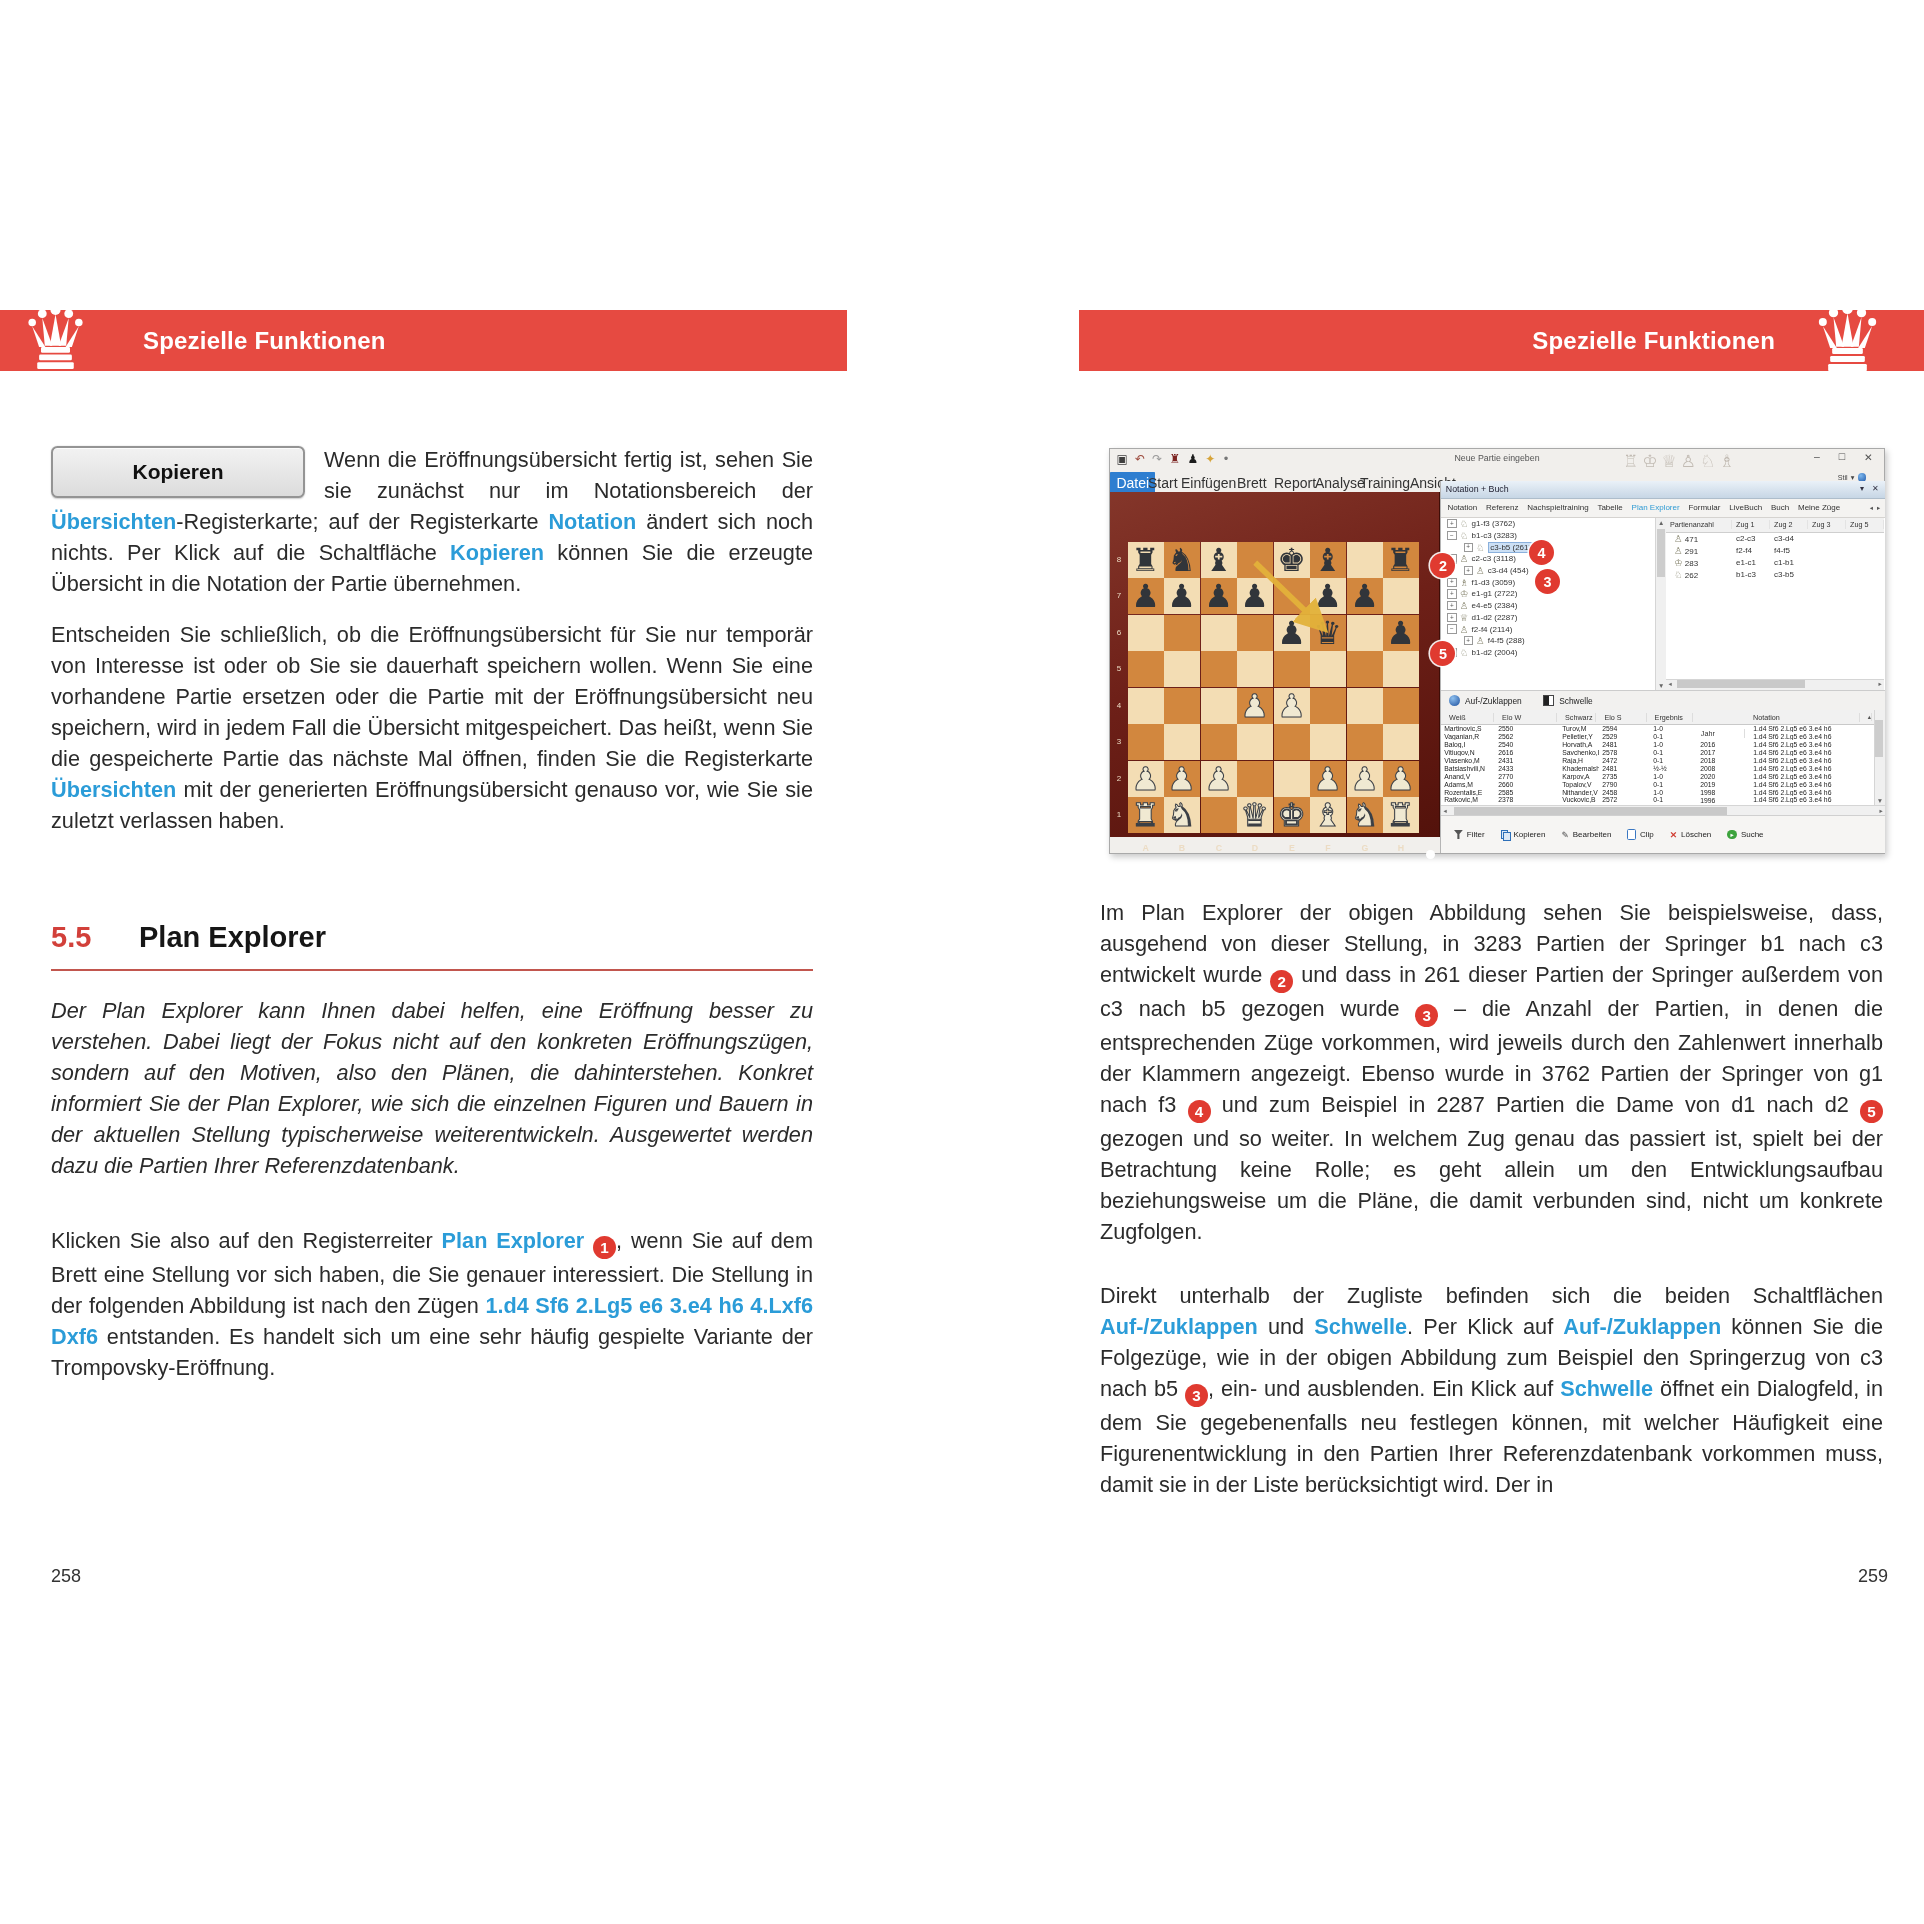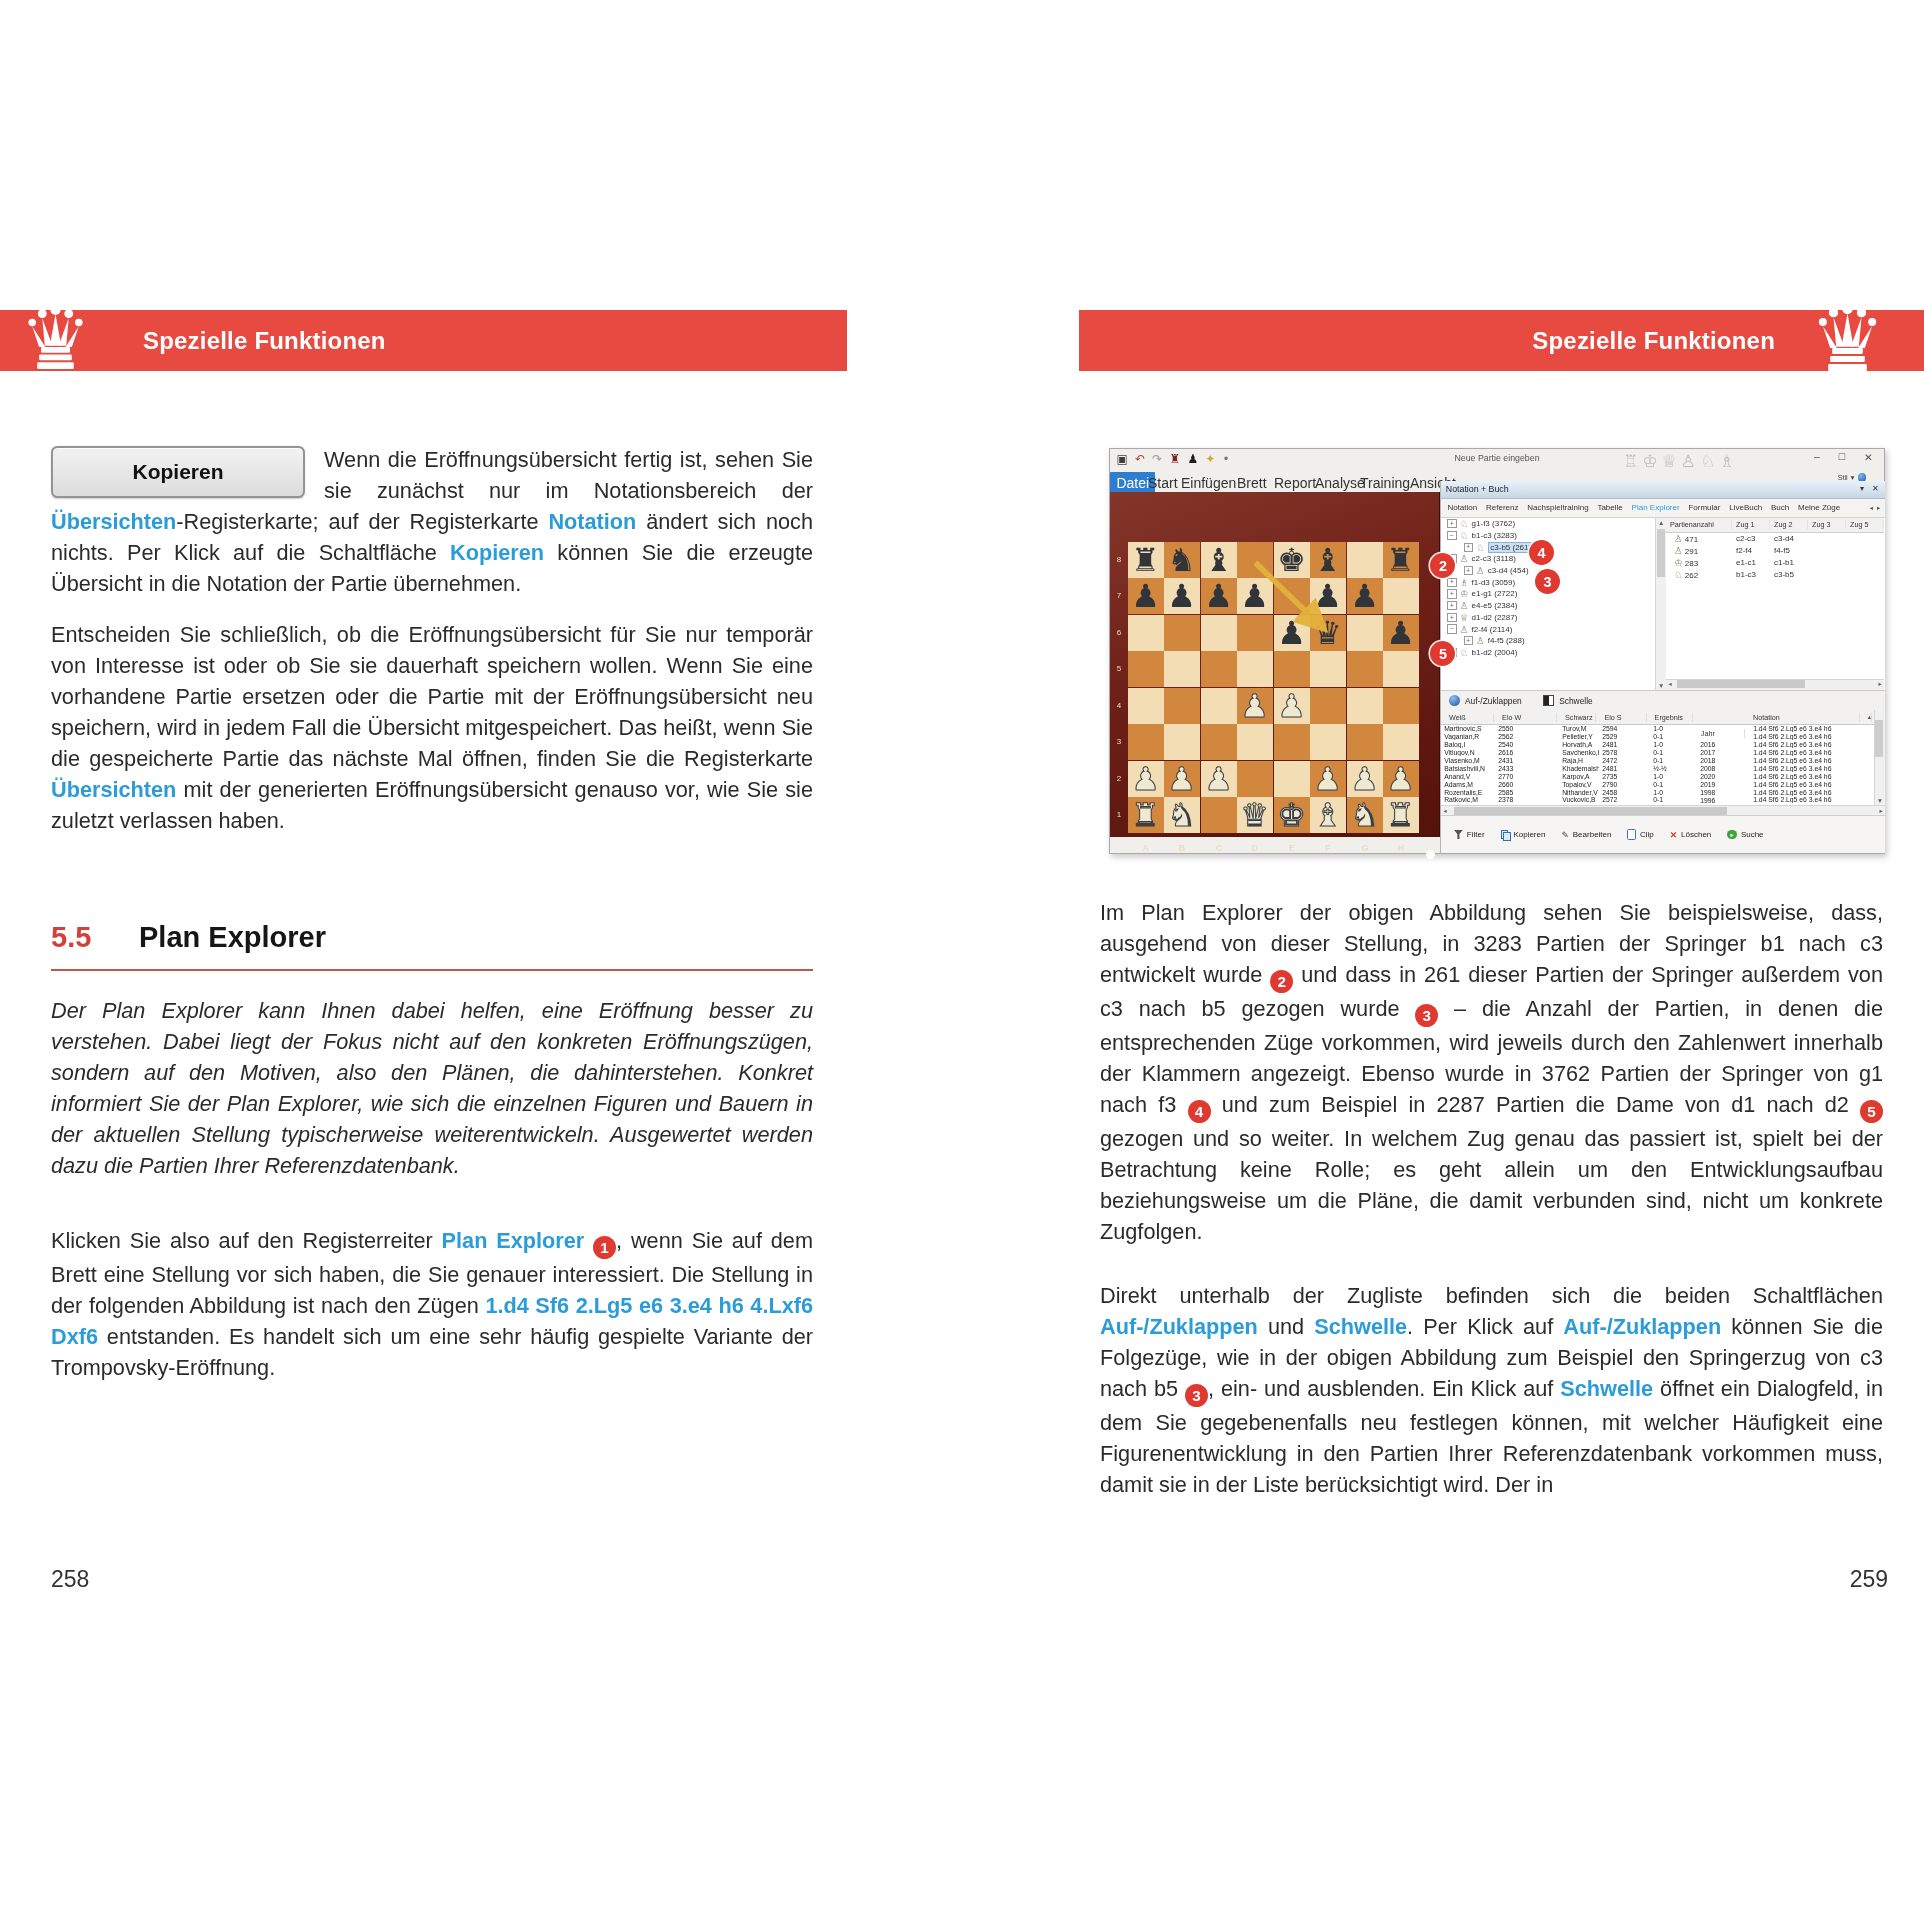--- a/index.html
+++ b/index.html
@@ -32,21 +32,21 @@
     vertical-align:-4.8px;line-height:1;}
   .copy-btn{float:left;width:250px;height:48px;margin:1.6px 19px 8px 0;
     background:linear-gradient(#f2f2f2,#dcdcdc);border:2.4px solid #949494;border-radius:6.4px;
     box-shadow:inset 0 0.8px 0 #fff,0 0.8px 1.6px rgba(0,0,0,.2);
     display:flex;align-items:center;justify-content:center;
     font-size:21px;font-weight:bold;color:#111;}
   .section-head{position:absolute;top:921px;left:51px;width:762px;height:40px;}
   .sec-num{position:absolute;left:0;top:0;font-size:29px;font-weight:bold;color:#d2403a;}
   .sec-title{position:absolute;left:88px;top:0;font-size:29px;font-weight:bold;color:#161616;}
   .sec-rule{position:absolute;top:969px;left:51px;width:762px;height:2.4px;background:#c2564e;}
-  .pagenum{position:absolute;top:1566px;font-size:23px;color:#333;}
+  .pagenum{position:absolute;top:1566px;font-size:18px;color:#333;}
   .pagenum-left{left:51px;}
   .pagenum-right{right:37px;}
   
   .window{position:absolute;left:1109px;top:448px;width:774px;height:404px;background:#f1efec;
     border:0.8px solid #a9a9a9;box-shadow:2.4px 3.2px 6.4px rgba(0,0,0,.22);font-size:8.8px;color:#333;}
   .titlebar{position:absolute;left:0;top:0;width:100%;height:21.7px;background:#f1efec;}
   .qat{position:absolute;left:6.4px;top:2.4px;display:flex;gap:7.2px;align-items:center;}
   .qat-icon{font-family:"DejaVu Sans",sans-serif;font-size:12px;line-height:16px;}
   .win-title{position:absolute;left:0;top:4px;width:100%;text-align:center;font-size:8.8px;color:#555;}
   .figurines{position:absolute;left:513px;top:1.6px;display:flex;gap:4px;z-index:3;}

